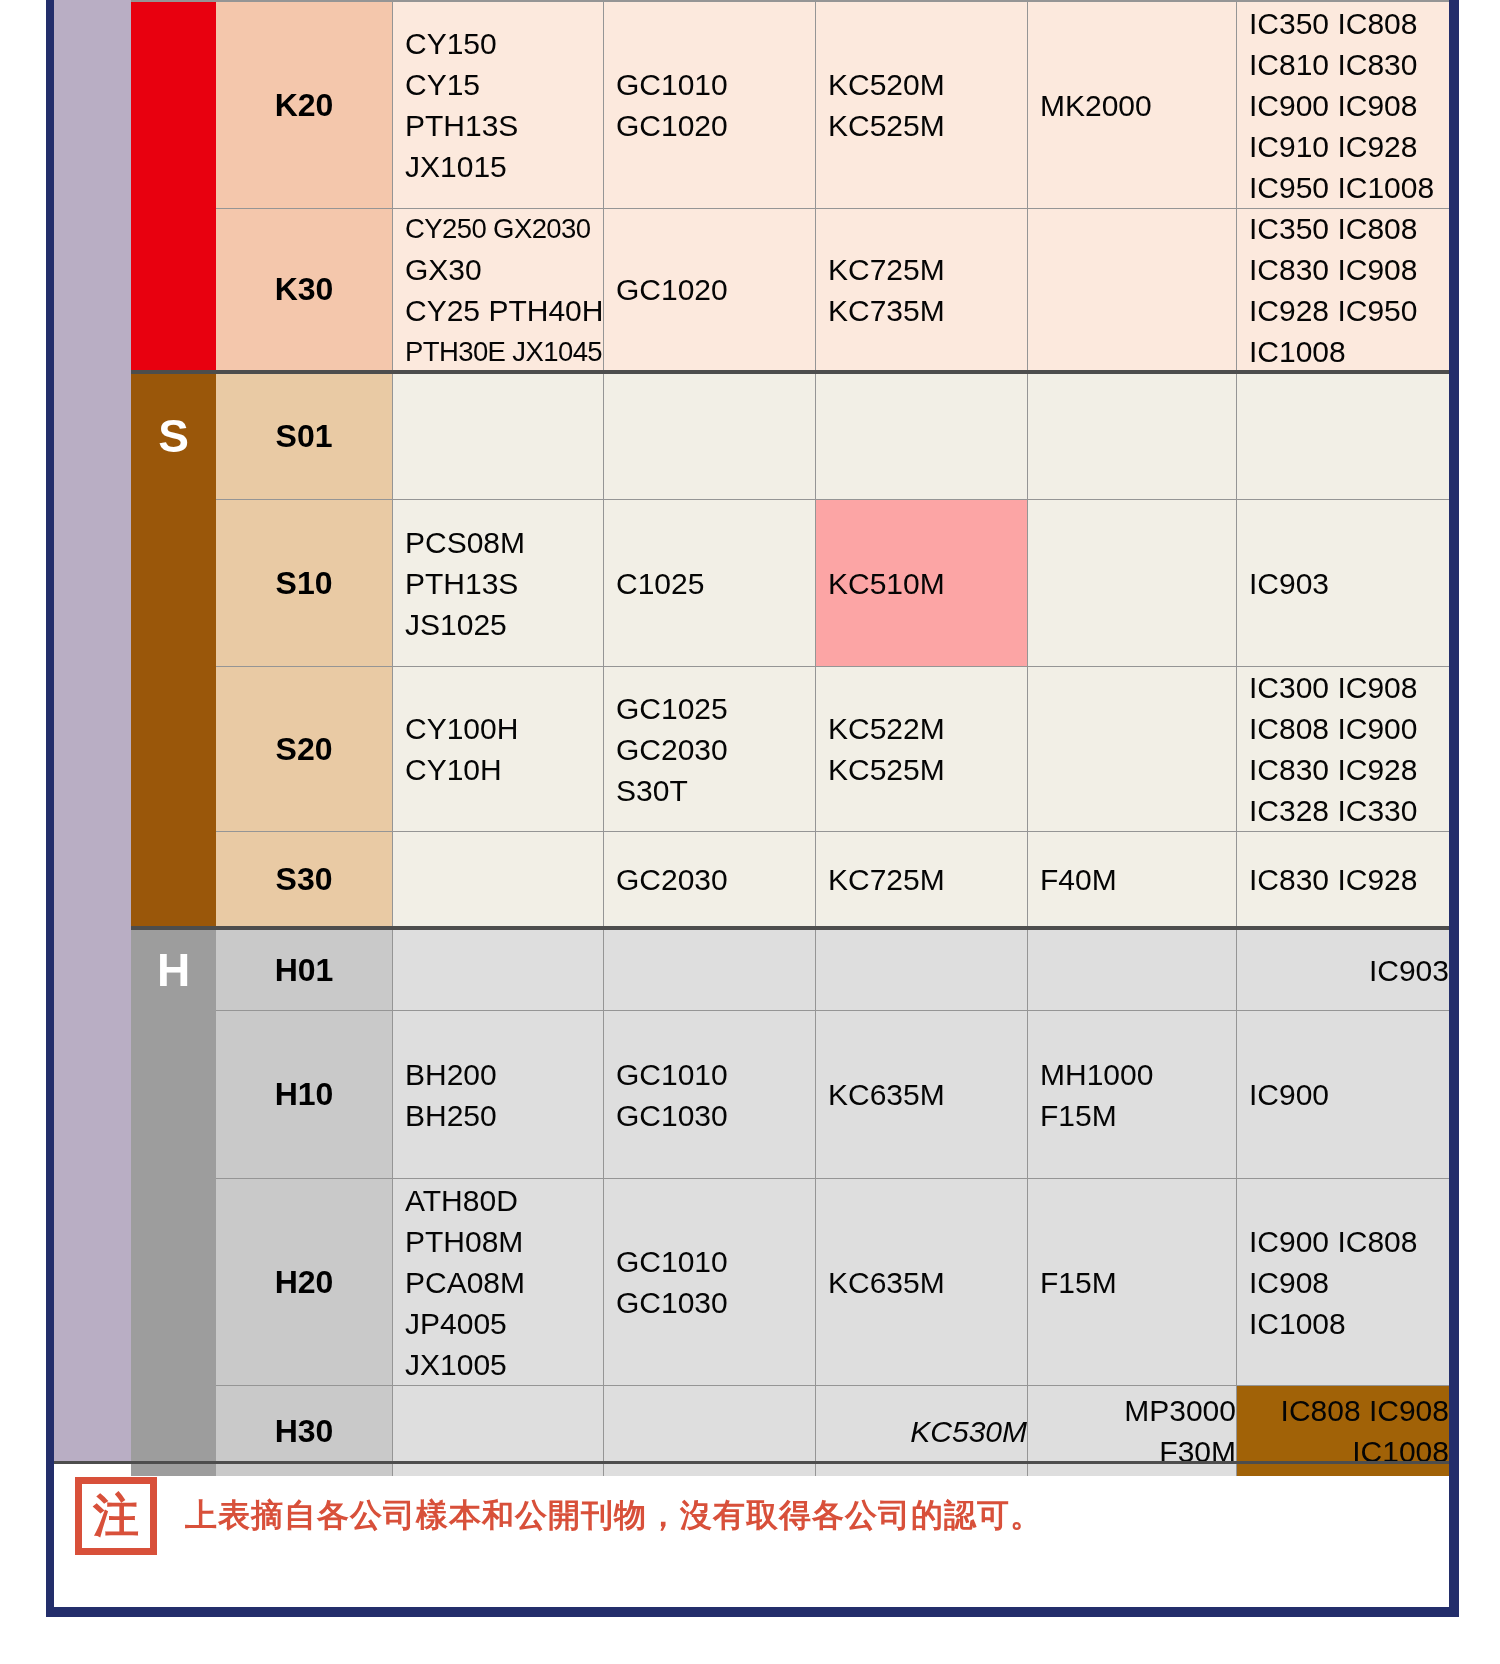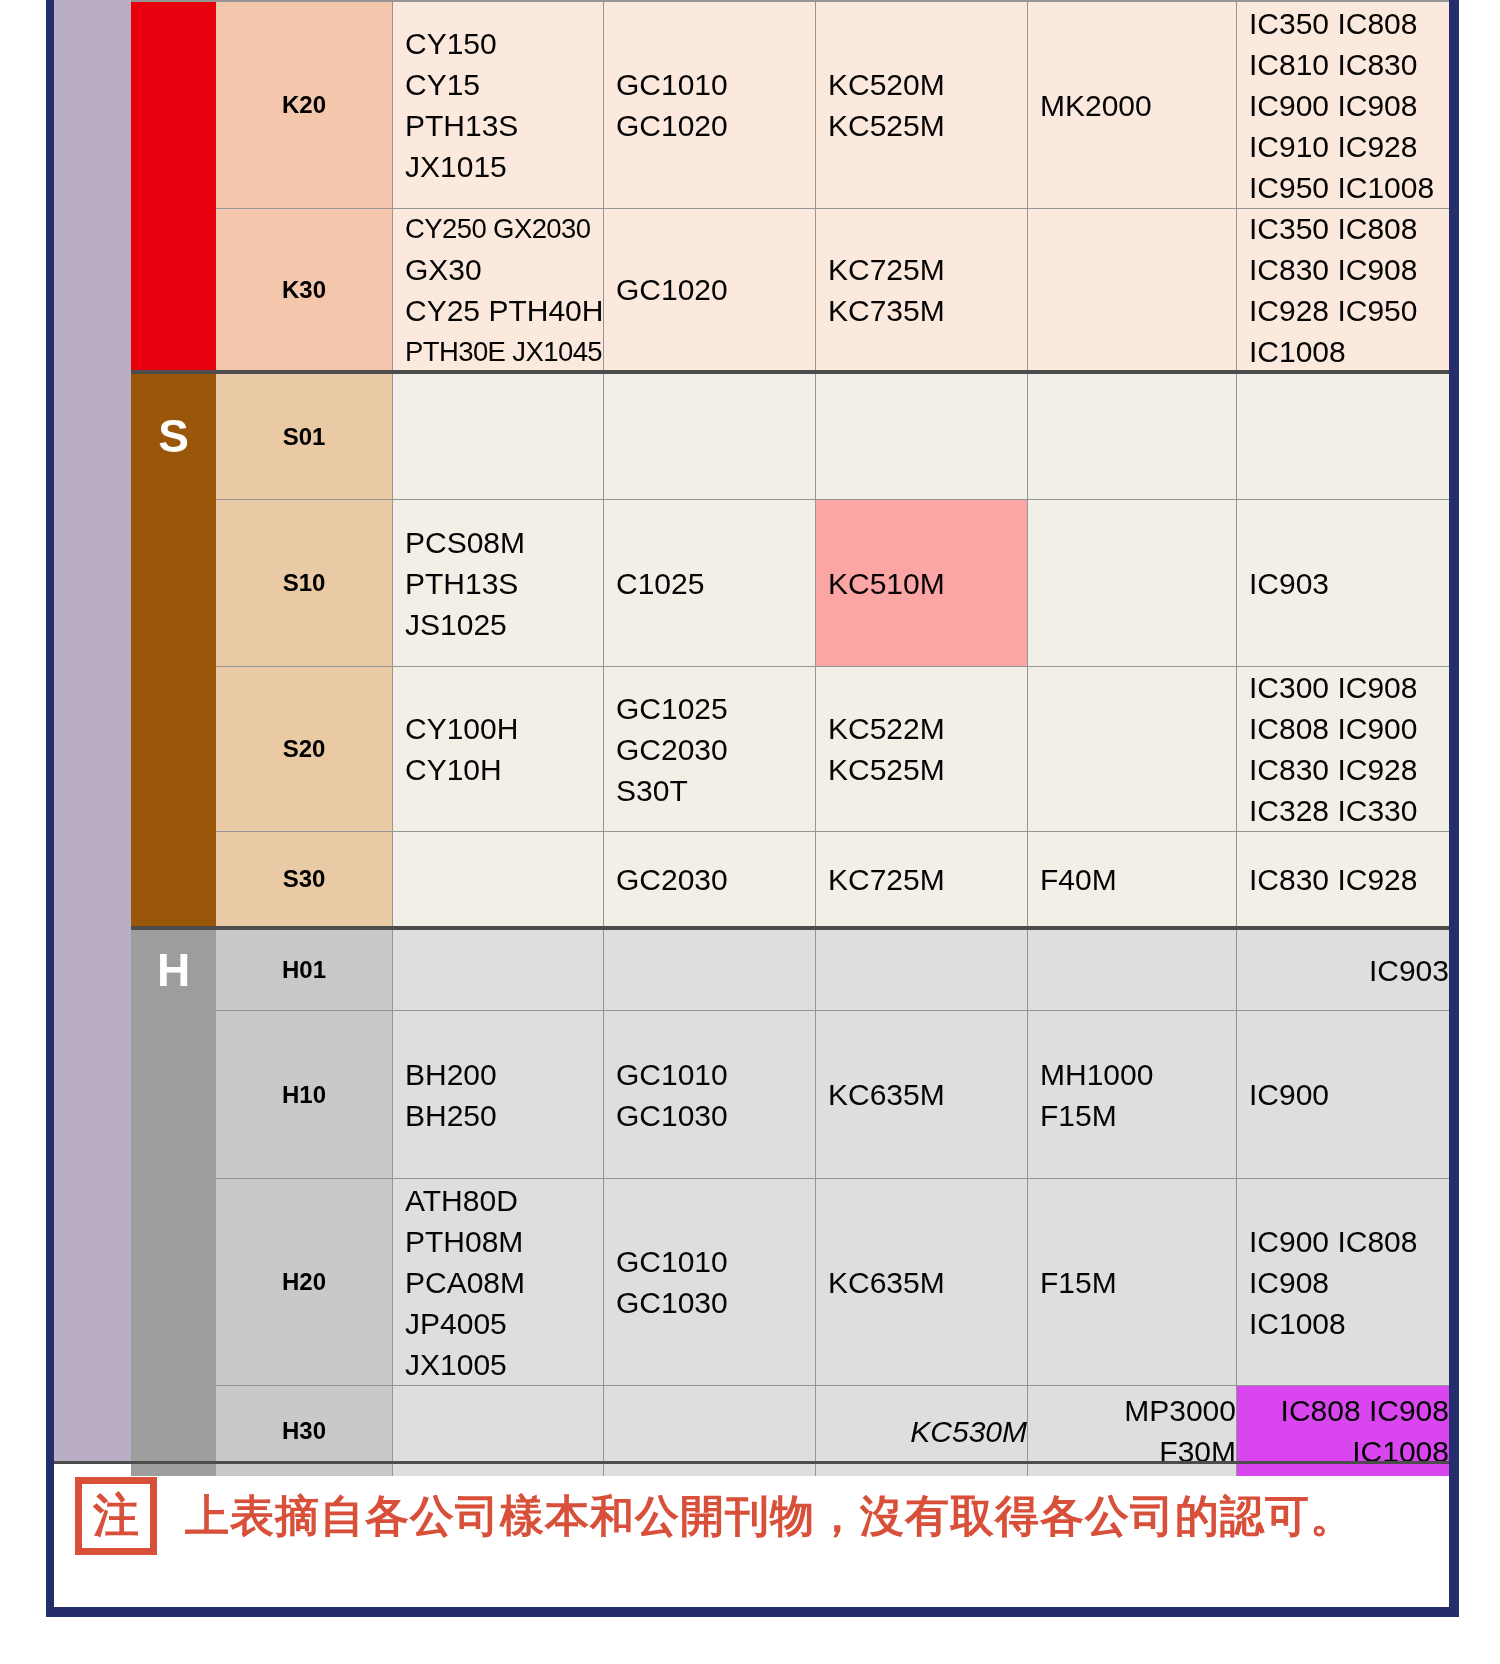--- a/index.html
+++ b/index.html
@@ -32,21 +32,21 @@
   .letter-col{width:85px;flex:0 0 85px;display:flex;flex-direction:column;align-items:center;}
   .letter-col .letter{
     color:#ffffff;font-weight:bold;font-size:46px;text-align:center;width:100%;
   }
   .rows{flex:1;display:flex;flex-direction:column;}
   .row{display:flex;box-sizing:border-box;}
   .row + .row{border-top:1px solid var(--grid);}
   .grade-cell{
     width:176px;flex:0 0 176px;box-sizing:border-box;
     display:flex;align-items:center;justify-content:center;
-    font-weight:bold;font-size:24px;color:#000;
+    font-weight:bold;font-size:32px;color:#000;
   }
   .vcell{
     box-sizing:border-box;border-left:1px solid var(--grid);
     display:flex;flex-direction:column;justify-content:center;
     padding-left:12px;overflow:hidden;
   }
   .vcell .line{
     font-size:30px;line-height:41px;color:#050505;white-space:nowrap;
   }
   .vcell .line.tight{font-size:27.5px;letter-spacing:-0.6px;}
@@ -57,21 +57,21 @@
   
   .note-badge{
     position:absolute;left:75px;top:1477px;width:82px;height:78px;
     box-sizing:border-box;border:7px solid var(--notered);
     display:flex;align-items:center;justify-content:center;
     color:var(--notered);font-size:46px;font-weight:bold;
   }
   .note-text{
     position:absolute;left:185px;top:1477px;height:78px;right:60px;
     display:flex;align-items:center;
-    color:var(--notered);font-size:44px;font-weight:bold;
+    color:var(--notered);font-size:32px;font-weight:bold;
     letter-spacing:1px;white-space:nowrap;
   }
 </style>
 </head>
 <body style="--navy: #232E6B; --mauve: #B9AEC4; --grid: #959595; --sectline: #4D4D4D; --notered: #D8503A;">
 
 <div class="page-frame"></div>
 <div class="mauve-strip"></div>
 
 <div class="grade-table" id="grade-table">
@@ -267,21 +267,21 @@
           <div class="grade-cell" style="background: rgb(201, 201, 201);">H30</div>
           <div class="vcell" style="width: 211px; flex: 0 0 211px; background: rgb(222, 222, 222);"></div>
           <div class="vcell" style="width: 212px; flex: 0 0 212px; background: rgb(222, 222, 222);"></div>
           <div class="vcell" style="width: 212px; flex: 0 0 212px; background: rgb(222, 222, 222); font-style: italic;">
             <div class="line">KC530M</div>
           </div>
           <div class="vcell" style="width: 209px; flex: 0 0 209px; background: rgb(222, 222, 222);">
             <div class="line">MP3000</div>
             <div class="line">F30M</div>
           </div>
-          <div class="vcell" style="width: 213px; flex: 0 0 213px; background: #d946ef;">
+          <div class="vcell" style="width: 213px; flex: 0 0 213px; background: #a16207;">
             <div class="line">IC808 IC908</div>
             <div class="line">IC1008</div>
           </div>
         </div>
       </div>
     </div>
   </div>
 <div class="table-bottom-line"></div>
 
 <div class="note-badge">

